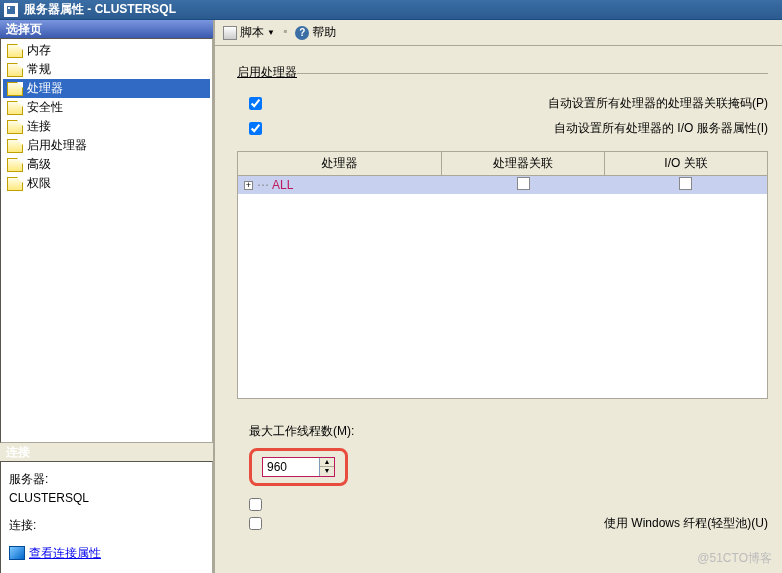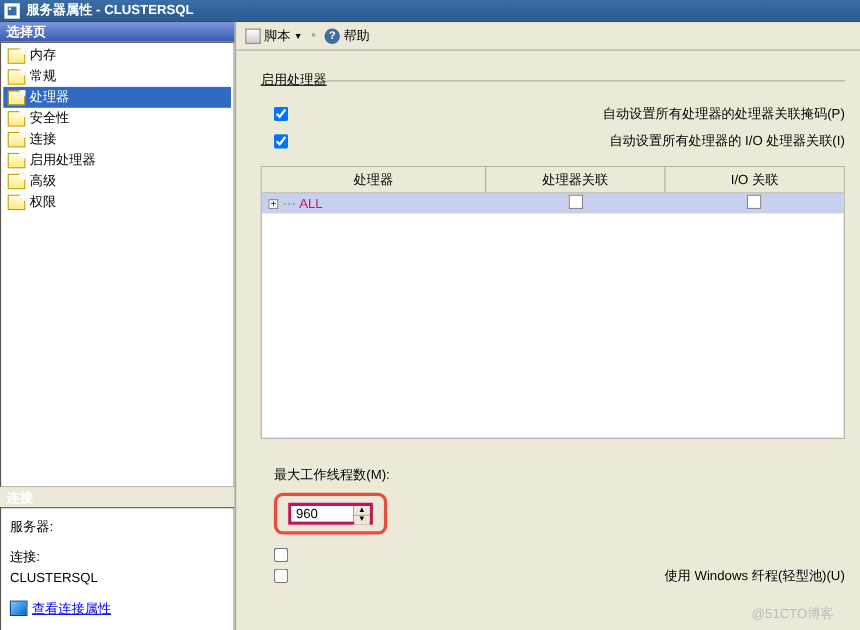--- a/index.html
+++ b/index.html
@@ -228,21 +228,21 @@
     }
     .highlight-box {
       border: 3px solid #e74c3c;
       border-radius: 8px;
       padding: 6px 10px;
       display: inline-flex;
       align-items: center;
     }
     .spinner {
       display: inline-flex;
-      border: 3px solid #be185d;
+      border: 1px solid #be185d;
       background: white;
       height: 20px;
     }
     .spinner input {
       border: none;
       width: 56px;
       padding: 0 4px;
       font-family: inherit;
       font-size: 12px;
       outline: none;
@@ -258,21 +258,21 @@
       background: #ece9d8;
       border-bottom: 1px solid #aca899;
       font-size: 7px;
       text-align: center;
       line-height: 8px;
       cursor: pointer;
     }
     .spinner-btns span:last-child { border-bottom: none; }
     .watermark {
       position: absolute;
-      right: 24px;
+      right: 10px;
       bottom: 6px;
       color: #bbb;
       font-size: 12px;
     }
   </style>
 </head>
 <body>
 
 <div class="titlebar">
   <span class="win-icon">
@@ -317,22 +317,22 @@
           <span>高级</span>
         </div>
       <div class="tree-item">
           <span class="page-icon"></span>
           <span>权限</span>
         </div>
     </div>
     <div class="pane-header conn-section">连接</div>
     <div class="conn-body">
       <div>服务器:</div>
+      <div>CLUSTERSQL</div>
       <div style="margin-top:8px">连接:</div>
-      <div>CLUSTERSQL</div>
       <a class="conn-link">
         <span class="link-icon"></span>
         <span>查看连接属性</span>
       </a>
     </div>
   </div>
 
   <div class="right-pane">
     <div class="toolbar">
       <span class="tool-btn">
@@ -349,21 +349,21 @@
 
     <div class="content">
       <div class="group-label">启用处理器</div>
 
       <label class="checkbox-row">
         <input type="checkbox" checked="" style="">
         <span>自动设置所有处理器的处理器关联掩码(P)</span>
       </label>
       <label class="checkbox-row">
         <input type="checkbox" checked="" style="">
-        <span>自动设置所有处理器的 I/O 处理器关联(I)</span>
+        <span>自动设置所有处理器的 I/O 服务器属性(I)</span>
       </label>
 
       <div class="grid-wrap">
         <div class="grid-header">
           <div class="col-proc">处理器</div>
           <div class="col-aff">处理器关联</div>
           <div class="col-io">I/O 关联</div>
         </div>
         <div class="grid-row">
           <div class="col-proc">

